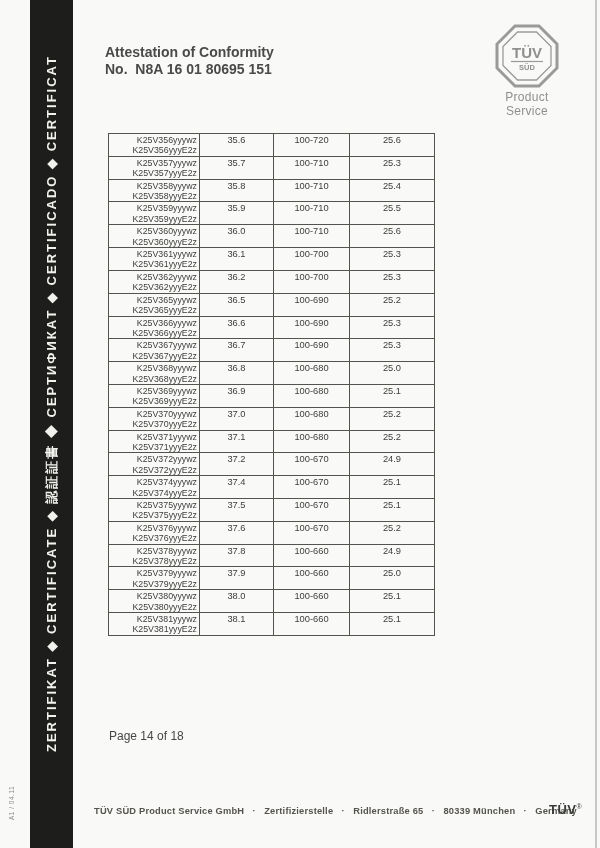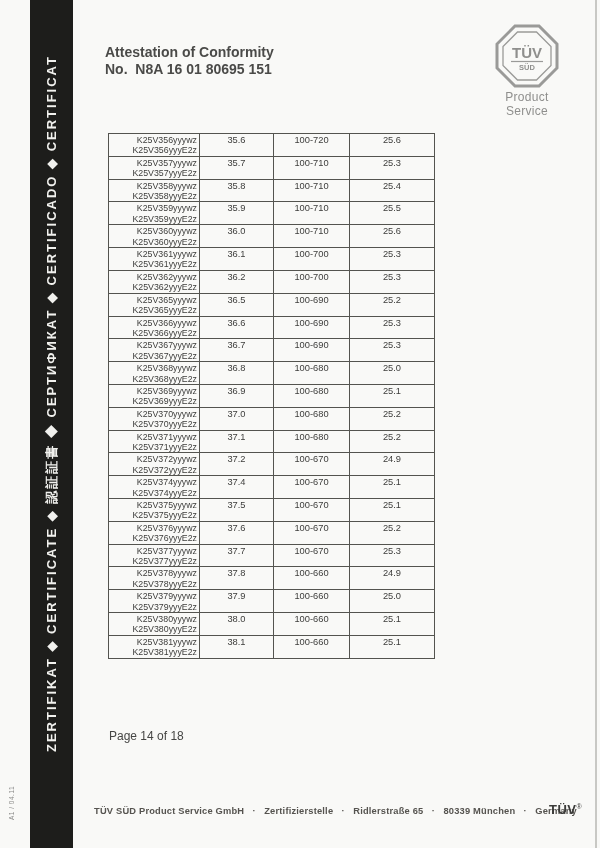--- a/index.html
+++ b/index.html
@@ -248,29 +248,20 @@
           <td class="c-model">
             <div>K25V376yyywz</div>
             <div>K25V376yyyE2z</div>
           </td>
           <td class="c-num">37.6</td>
           <td class="c-num">100-670</td>
           <td class="c-num">25.2</td>
         </tr>
         <tr>
           <td class="c-model">
-            <div>K25V377yyywz</div>
-            <div>K25V377yyyE2z</div>
-          </td>
-          <td class="c-num">37.7</td>
-          <td class="c-num">100-670</td>
-          <td class="c-num">25.3</td>
-        </tr>
-        <tr>
-          <td class="c-model">
             <div>K25V378yyywz</div>
             <div>K25V378yyyE2z</div>
           </td>
           <td class="c-num">37.8</td>
           <td class="c-num">100-660</td>
           <td class="c-num">24.9</td>
         </tr>
         <tr>
           <td class="c-model">
             <div>K25V379yyywz</div>

